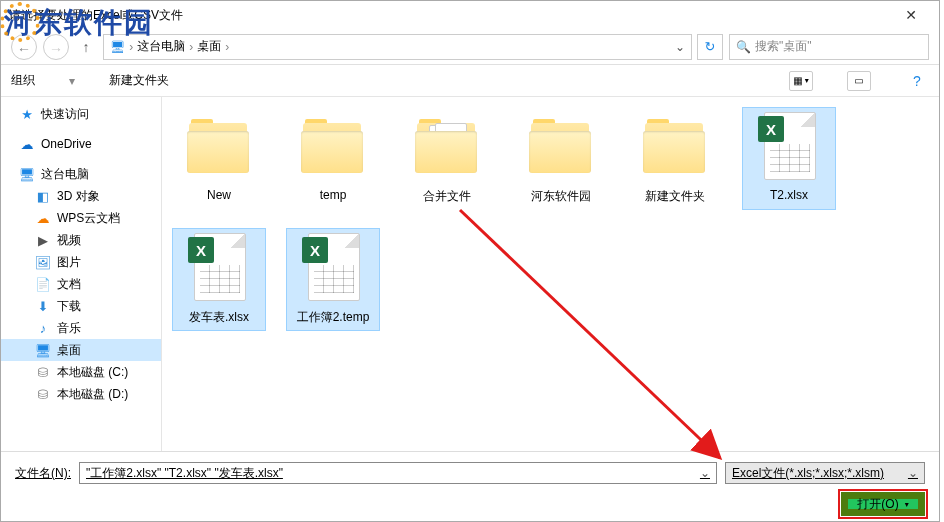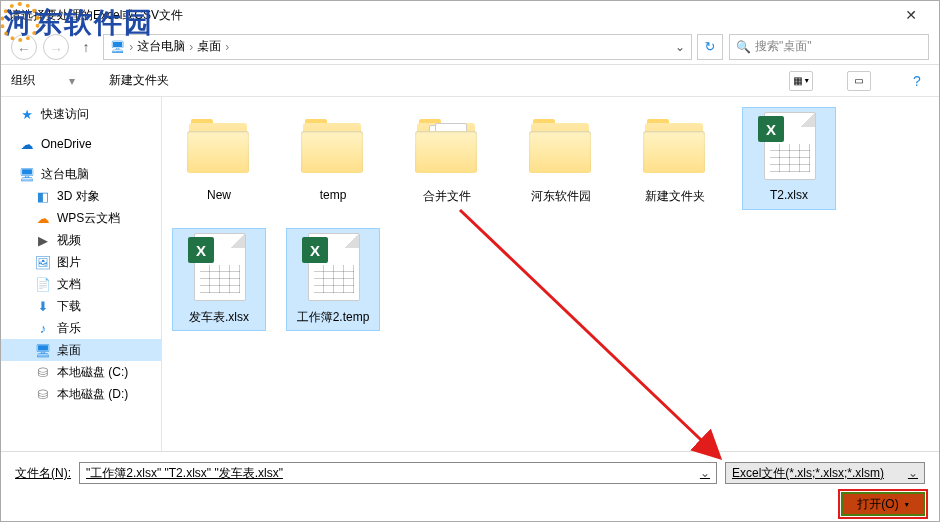--- a/index.html
+++ b/index.html
@@ -46,21 +46,21 @@
 .excel-ico .page{position:absolute;top:0;left:6px;width:52px;height:68px;background:#fff;border:1px solid #ccc;border-radius:2px;}
 .excel-ico .corner{position:absolute;top:0;right:0;width:14px;height:14px;background:linear-gradient(135deg,#fff 49%,#ddd 50%);}
 .excel-ico .grid{position:absolute;bottom:8px;left:12px;width:40px;height:28px;background:repeating-linear-gradient(#fff,#fff 6px,#ccc 6px,#ccc 7px),repeating-linear-gradient(90deg,#fff,#fff 9px,#ccc 9px,#ccc 10px);background-blend-mode:multiply;}
 .excel-ico .badge{position:absolute;top:4px;left:0;width:26px;height:26px;background:#217346;border-radius:2px;display:flex;align-items:center;justify-content:center;color:#fff;font-weight:bold;font-size:15px;}
 .bottom{height:70px;border-top:1px solid #ddd;padding:10px 14px;display:flex;flex-direction:column;gap:8px;}
 .row1{display:flex;align-items:center;gap:8px;text-decoration:underline;}
 .row1 label{white-space:nowrap;}
 .fname{flex:1;height:22px;border:1px solid #888;padding:0 6px;display:flex;align-items:center;}
 .filter{width:200px;height:22px;border:1px solid #888;padding:0 6px;display:flex;align-items:center;background:#e8e8e8;justify-content:space-between;}
 .row2{display:flex;justify-content:flex-end;gap:10px;}
-.btn{width:84px;height:24px;border:2px solid #4d7c0f;background:#c2410c;display:flex;align-items:center;justify-content:center;}
+.btn{width:84px;height:24px;border:7px solid #4d7c0f;background:#22c55e;display:flex;align-items:center;justify-content:center;}
 .btn.primary{outline:2px solid #e21b1b;outline-offset:1px;}
 #arrow-svg{position:absolute;top:0;left:0;pointer-events:none;z-index:50;}
 #logo{position:absolute;top:4px;left:4px;z-index:60;font-family:Arial;}
 #logo .cn{font-size:28px;font-weight:bold;color:#1f4aa6;letter-spacing:2px;}
 #logo .en{font-size:14px;color:#3a9d23;font-weight:bold;letter-spacing:1px;}
 #logo .circ{position:absolute;left:-4px;top:-2px;width:40px;height:40px;border:4px dotted #f39c12;border-radius:50%;opacity:.9;}
 </style>
 </head>
 <body>
 

